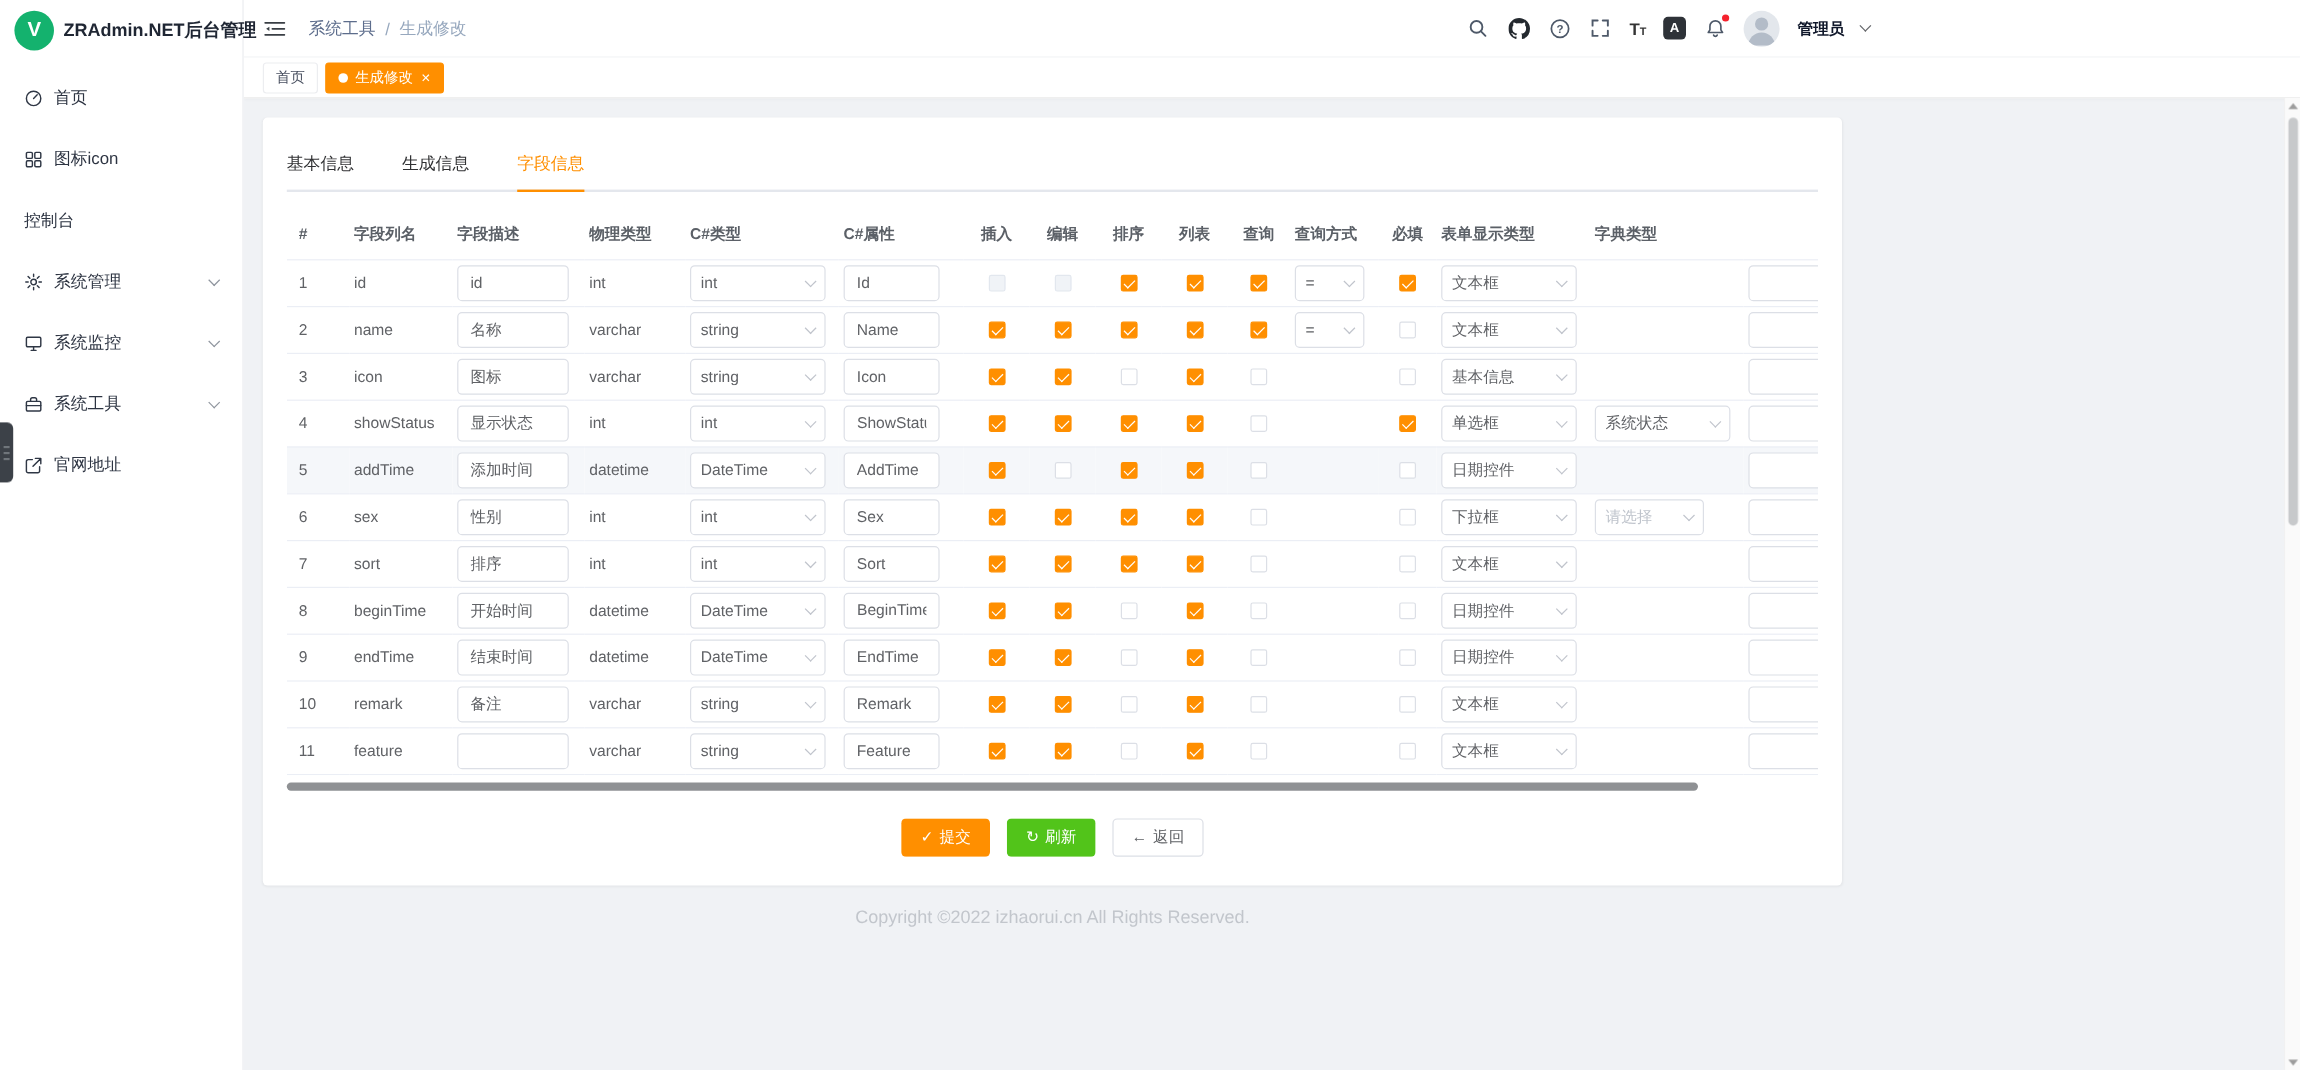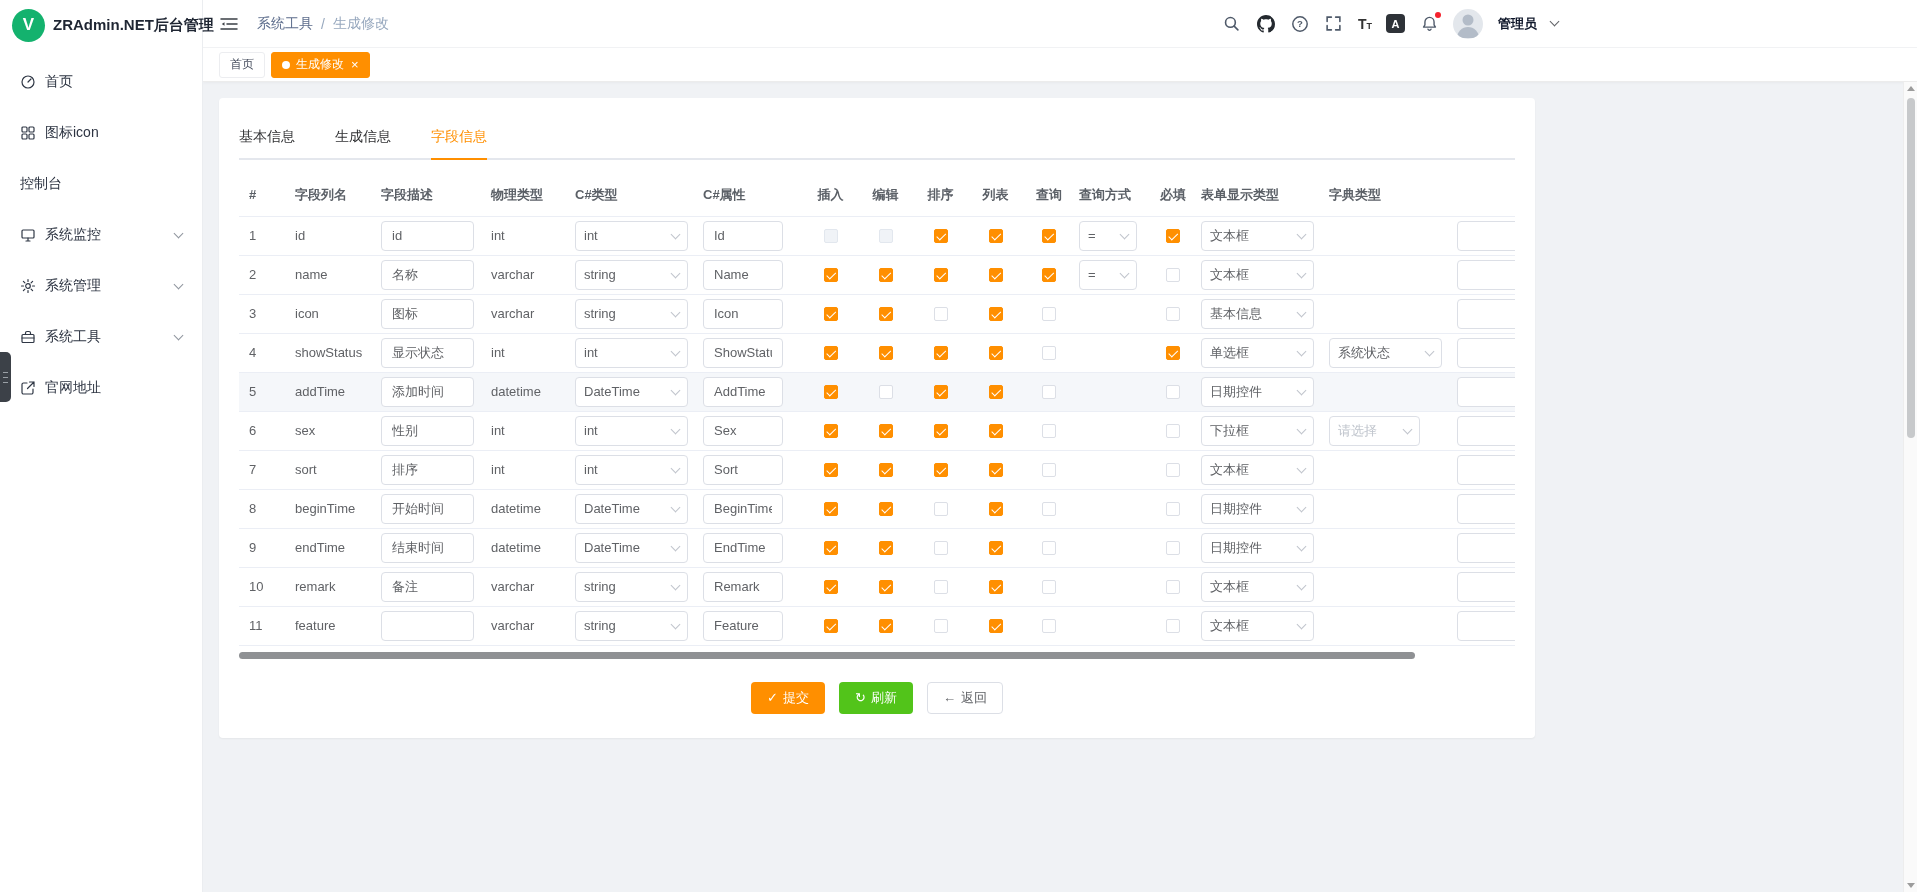--- a/index.html
+++ b/index.html
@@ -118,35 +118,35 @@
             </svg>
         </span>
         <span>图标icon</span>
       </div>
       <div class="menu-item">
         <span>控制台</span>
       </div>
       <div class="menu-item">
         <span class="mi-icon">
           <svg width="16" height="16" viewBox="0 0 16 16" fill="none" stroke="#2f3745" stroke-width="1.2" stroke-linecap="round">
-              <rect x="2" y="3" width="12" height="8" rx="1"></rect>
-              <path d="M6 14h4M8 11v3"></path>
-            </svg>
-        </span>
-        <span>系统监控</span>
+              <circle cx="8" cy="8" r="2.3"></circle>
+              <path d="M8 1.5v2M8 12.5v2M1.5 8h2M12.5 8h2M3.4 3.4l1.5 1.5M11.1 11.1l1.5 1.5M12.6 3.4l-1.5 1.5M4.9 11.1l-1.5 1.5"></path>
+            </svg>
+        </span>
+        <span>系统管理</span>
         <i class="chev"></i>
       </div>
       <div class="menu-item">
         <span class="mi-icon">
           <svg width="16" height="16" viewBox="0 0 16 16" fill="none" stroke="#2f3745" stroke-width="1.2" stroke-linecap="round">
-              <circle cx="8" cy="8" r="2.3"></circle>
-              <path d="M8 1.5v2M8 12.5v2M1.5 8h2M12.5 8h2M3.4 3.4l1.5 1.5M11.1 11.1l1.5 1.5M12.6 3.4l-1.5 1.5M4.9 11.1l-1.5 1.5"></path>
-            </svg>
-        </span>
-        <span>系统管理</span>
+              <rect x="2" y="3" width="12" height="8" rx="1"></rect>
+              <path d="M6 14h4M8 11v3"></path>
+            </svg>
+        </span>
+        <span>系统监控</span>
         <i class="chev"></i>
       </div>
       <div class="menu-item">
         <span class="mi-icon">
           <svg width="16" height="16" viewBox="0 0 16 16" fill="none" stroke="#2f3745" stroke-width="1.2" stroke-linecap="round">
               <rect x="2" y="5.5" width="12" height="8" rx="1"></rect>
               <path d="M5.5 5.5V4a1.5 1.5 0 0 1 1.5-1.5h2A1.5 1.5 0 0 1 10.5 4v1.5M2 9h12"></path>
             </svg>
         </span>
         <span>系统工具</span>
@@ -574,20 +574,21 @@
             <span>↻</span>
             <span>刷新</span>
           </button>
           <button class="btn plain">
             <span>←</span>
             <span>返回</span>
           </button>
         </div>
       </div>
 
+      <div class="footer">Copyright ©2022 izhaorui.cn All Rights Reserved.</div>
     </div>
   </div>
 </div>
 
 <div class="drawer-handle">
     <i></i>
     <i></i>
     <i></i>
   </div>
 

